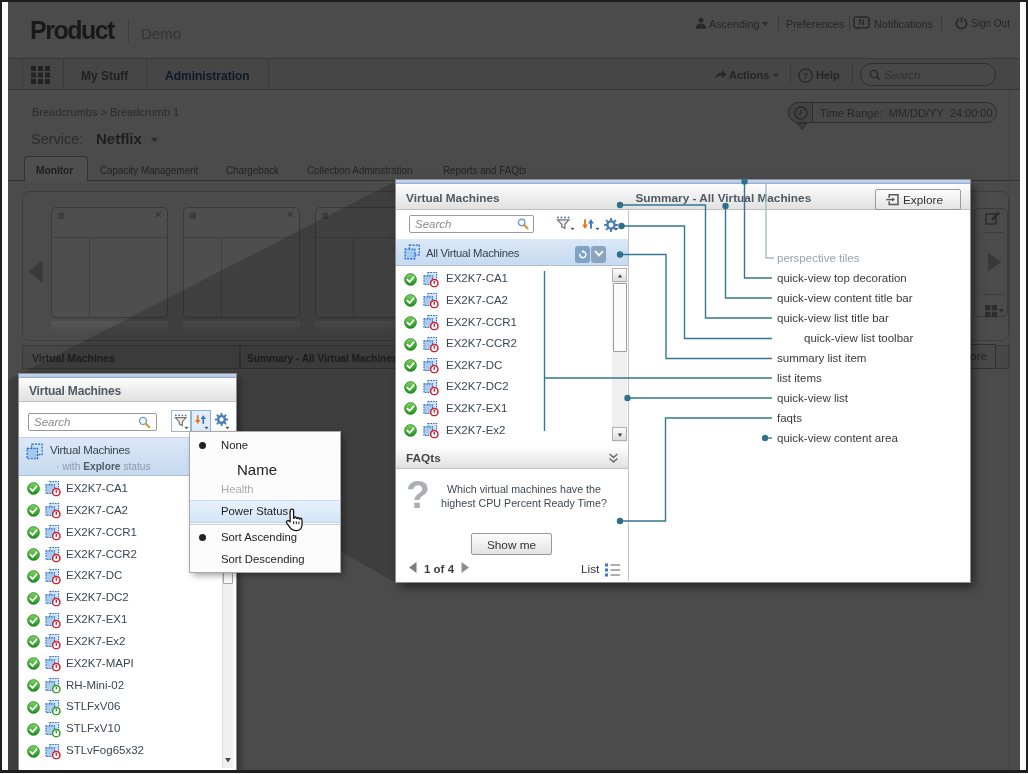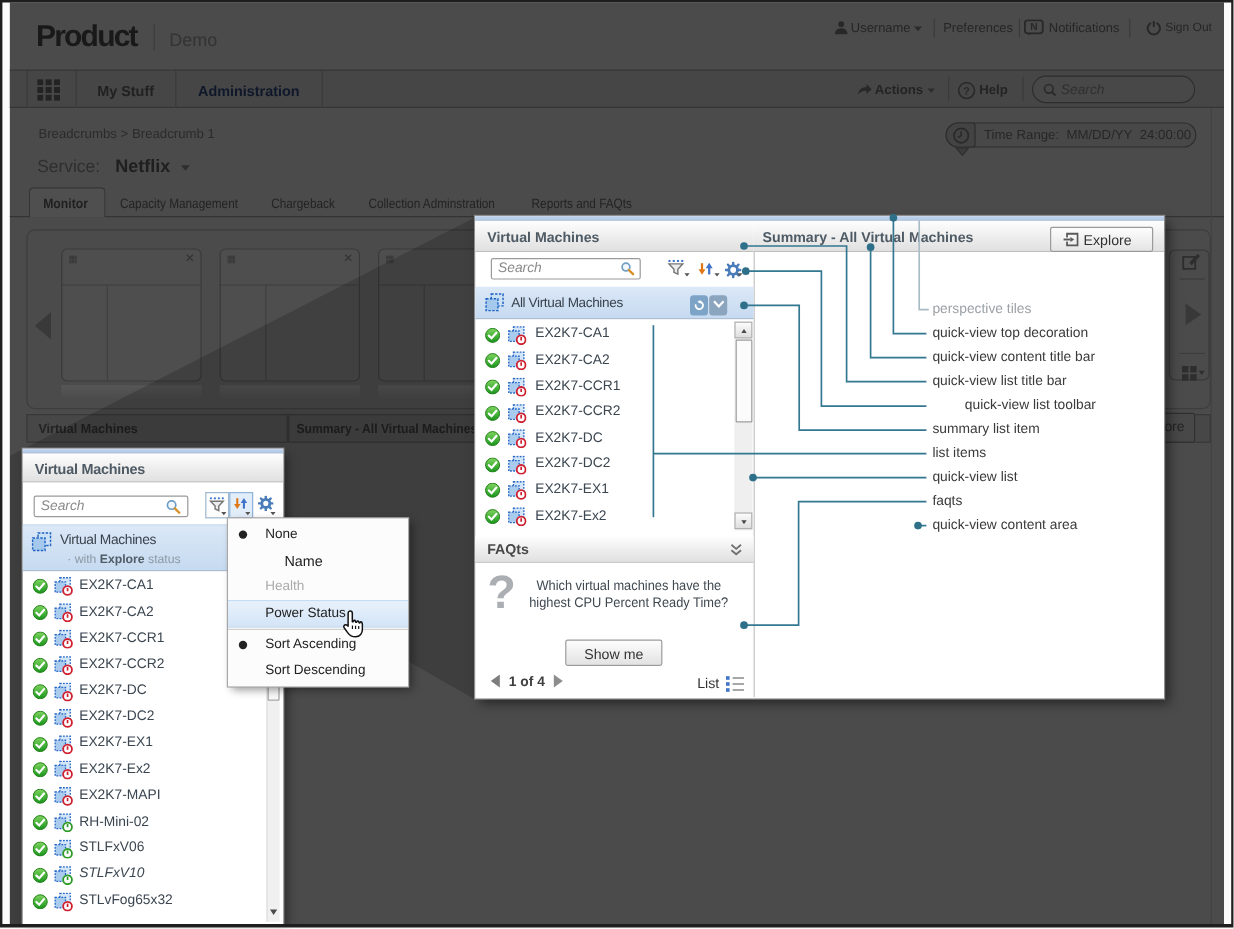--- a/index.html
+++ b/index.html
@@ -48,21 +48,21 @@
   <div id="dim">
 
     <div class="dtxt" style="left:30px; top:16px; font-size:25px; font-weight:bold; color:#191919; letter-spacing:-1.5px;">Product</div>
     <div class="abs" style="left:128px; top:20px; width:1px; height:22px; background:#3c3c3c;"></div>
     <div class="dtxt" style="left:141px; top:25px; font-size:15px; color:#333333;">Demo</div>
 
     <svg class="abs" style="left:695px; top:17px;" width="12" height="12" viewBox="0 0 13 13">
         <circle cx="6.5" cy="3.4" r="2.6" fill="#282828"></circle>
         <path d="M0.8 12.6 C0.8 8.8 3.2 7 6.5 7 C9.8 7 12.2 8.8 12.2 12.6 Z" fill="#282828"></path>
       </svg>
-    <div class="dtxt" style="left:709px; top:18px; font-size:10.8px; color:#262626;">Username</div>
+    <div class="dtxt" style="left:709px; top:18px; font-size:10.8px; color:#262626;">Ascending</div>
     <svg class="abs" style="left:761px; top:21px;" width="8" height="6" viewBox="0 0 9 6">
         <path d="M0.8 0.8 L8.2 0.8 L4.5 5.2 Z" fill="#2c2c2c"></path>
       </svg>
     <div class="abs" style="left:778px; top:16px; width:1px; height:15px; background:#3a3a3a;"></div>
     <div class="dtxt" style="left:786px; top:18px; font-size:10.8px; color:#262626;">Preferences</div>
     <div class="abs" style="left:849px; top:16px; width:1px; height:15px; background:#3a3a3a;"></div>
     <svg class="abs" style="left:853px; top:16px;" width="17" height="14" viewBox="0 0 18 15">
         <rect x="1" y="1" width="16" height="11.6" rx="2.4" fill="none" stroke="#282828" stroke-width="1.5"></rect>
         <path d="M4 12.4 L4 14.6 L7 12.4 Z" fill="#282828"></path>
         <text x="9" y="10" text-anchor="middle" font-size="9" font-weight="bold" fill="#282828" font-family="Liberation Sans, sans-serif">N</text>
@@ -315,21 +315,21 @@
       <svg class="abs" style="left:26px; top:324.9px;" width="16" height="17" viewBox="0 0 17 17">
           <use href="#vmg"></use>
         </svg>
       <div class="dtxt itemtxt" style="left:47px; top:326.4px;">STLFxV06</div>
       <svg class="abs" style="left:8px; top:348.8px;" width="13" height="13" viewBox="0 0 14 14">
           <use href="#check"></use>
         </svg>
       <svg class="abs" style="left:26px; top:346.8px;" width="16" height="17" viewBox="0 0 17 17">
           <use href="#vmg"></use>
         </svg>
-      <div class="dtxt itemtxt" style="left:47px; top:348.2px;font-style:italic;">STLFxV10</div>
+      <div class="dtxt itemtxt" style="left:47px; top:348.2px;">STLFxV10</div>
       <svg class="abs" style="left:8px; top:370.6px;" width="13" height="13" viewBox="0 0 14 14">
           <use href="#check"></use>
         </svg>
       <svg class="abs" style="left:26px; top:368.6px;" width="16" height="17" viewBox="0 0 17 17">
           <use href="#vmr"></use>
         </svg>
       <div class="dtxt itemtxt" style="left:47px; top:370.1px;">STLvFog65x32</div>
     </div>
   </div>
   <div id="overlay">
@@ -482,21 +482,21 @@
       <g stroke="#8a8a8a" stroke-width="1.4">
           <line x1="6.5" y1="3" x2="16" y2="3"></line>
           <line x1="6.5" y1="8" x2="16" y2="8"></line>
           <line x1="6.5" y1="13" x2="16" y2="13"></line>
         </g>
       </svg>
   </div>
   <div id="dropmenu">
     <div class="abs" style="left:9px; top:10px; width:7px; height:7px; border-radius:50%; background:#222;"></div>
     <div class="dtxt" style="left:31px; top:7px; font-size:11.3px; color:#222;text-align:right;">None</div>
-    <div class="dtxt" style="left:31px; top:28.5px; font-size:12px; color:#222;padding-left:16px;">Name</div>
+    <div class="dtxt" style="left:31px; top:28.5px; font-size:15px; color:#222;padding-left:16px;">Name</div>
     <div class="dtxt" style="left:31px; top:51px; font-size:11.3px; color:#ababab;">Health</div>
     <div class="abs" style="left:0; top:67.5px; width:150px; height:23px; background:linear-gradient(#e8f1fb,#d3e5f8); border-top:1px solid #c6dcf4; border-bottom:1px solid #bdd3ea;"></div>
     <div class="dtxt" style="left:31px; top:73px; font-size:11.3px; color:#222;">Power Status</div>
     <div class="abs" style="left:0px; top:91.5px; width:150px; height:1px; background:#d0d0d0;"></div>
     <div class="abs" style="left:9px; top:101.5px; width:7px; height:7px; border-radius:50%; background:#222;"></div>
     <div class="dtxt" style="left:31px; top:99px; font-size:11.3px; color:#222;">Sort Ascending</div>
     <div class="dtxt" style="left:31px; top:120.5px; font-size:11.3px; color:#222;">Sort Descending</div>
   </div>
   <div id="callouts">
     <svg width="1028" height="774" style="position:absolute; left:0; top:0;">

